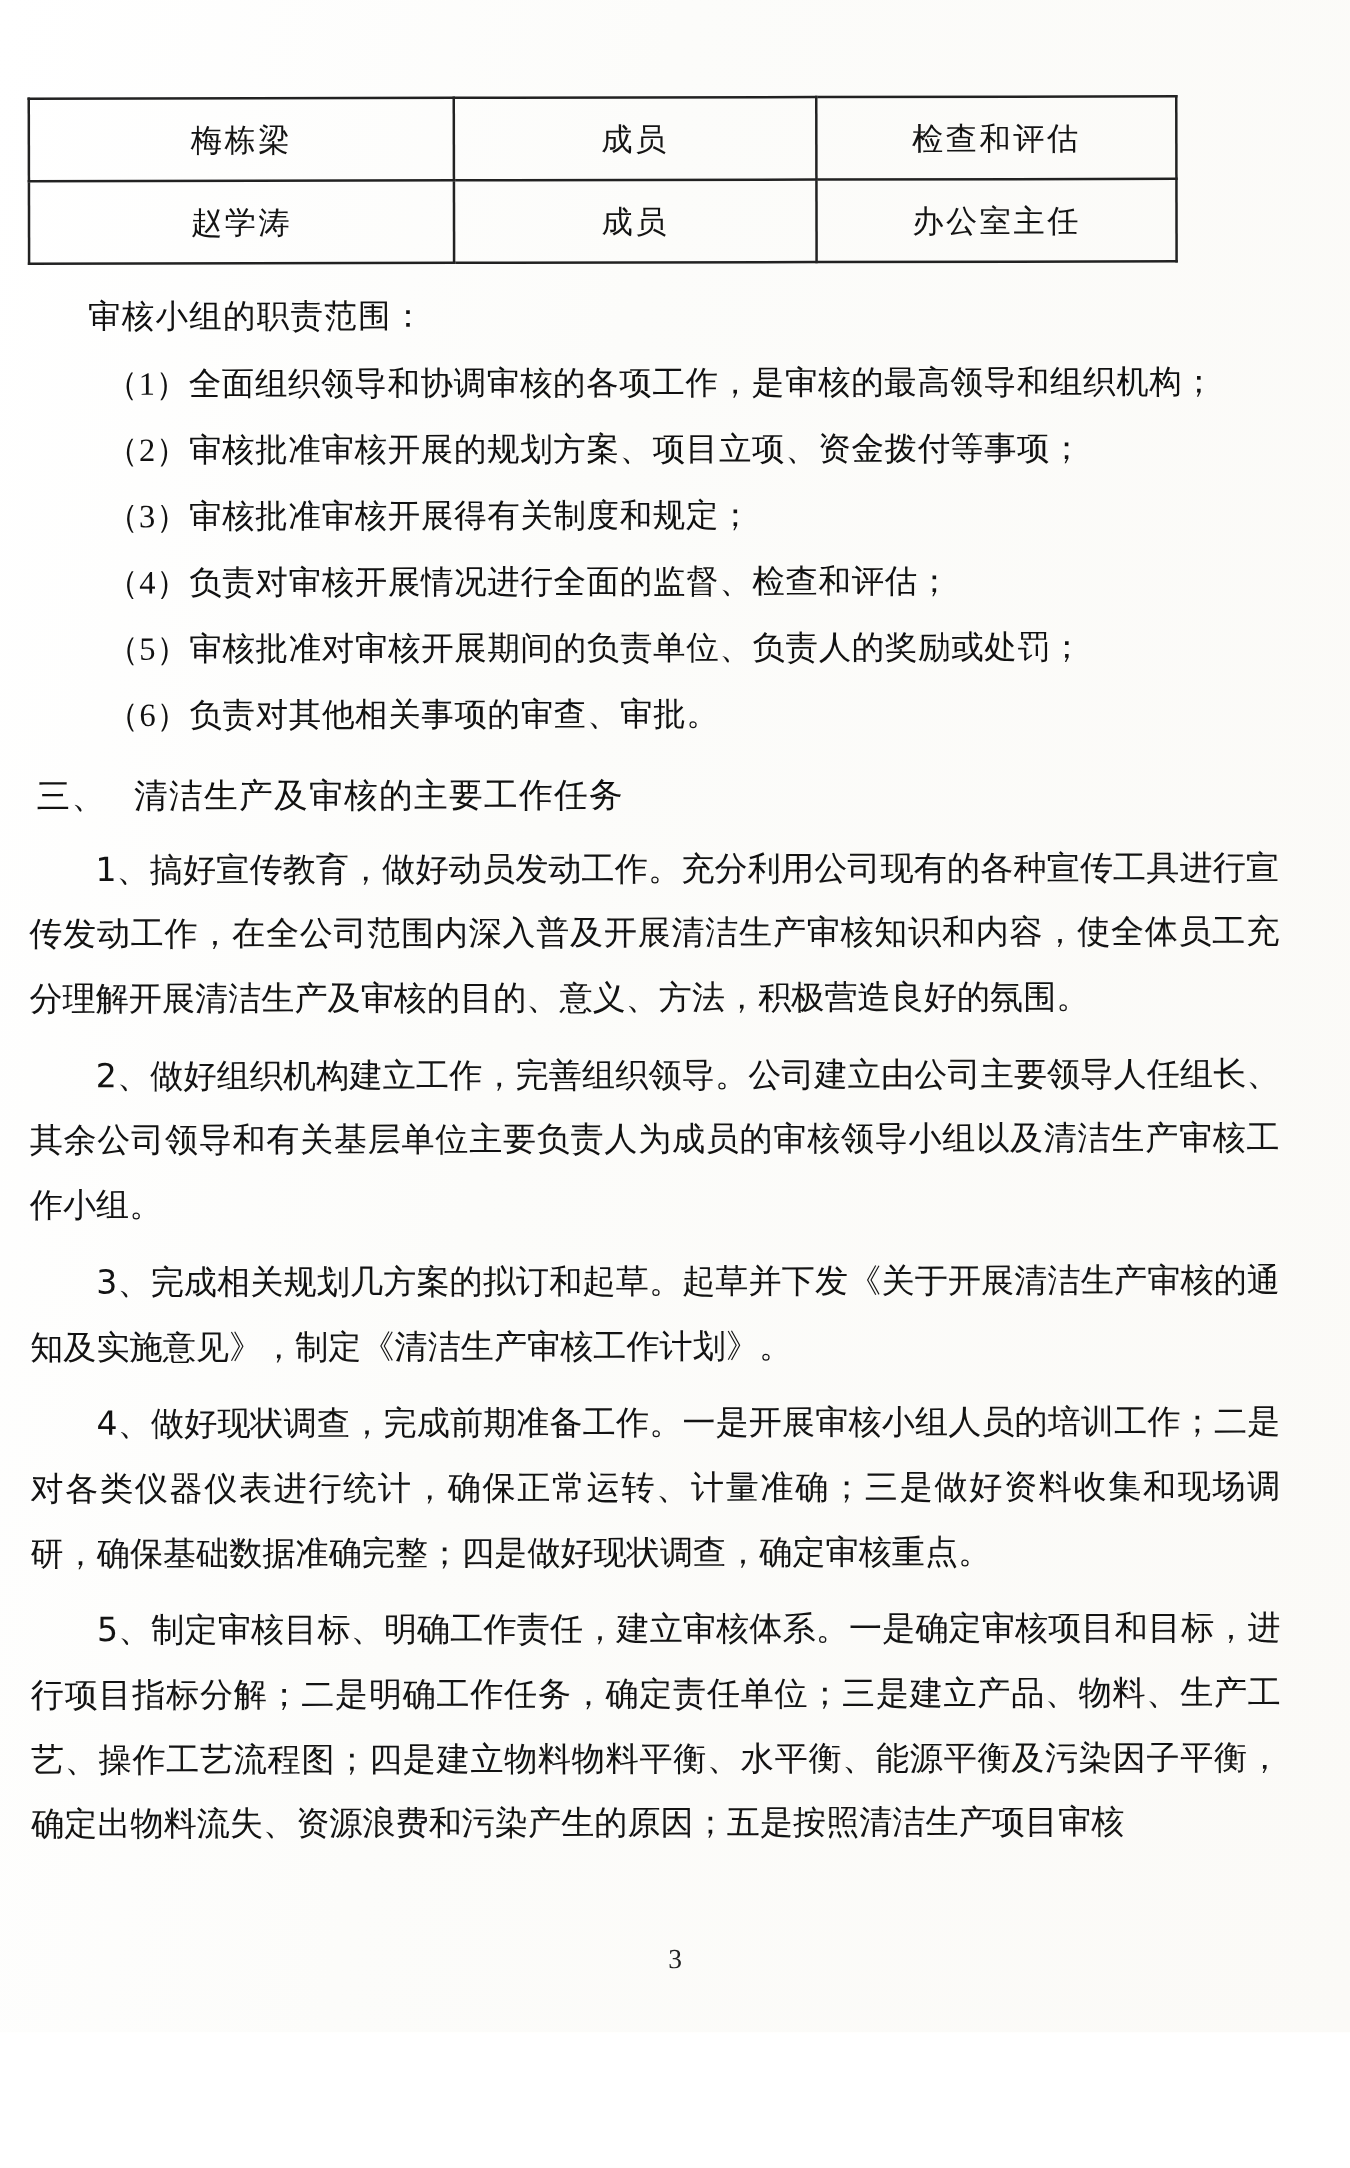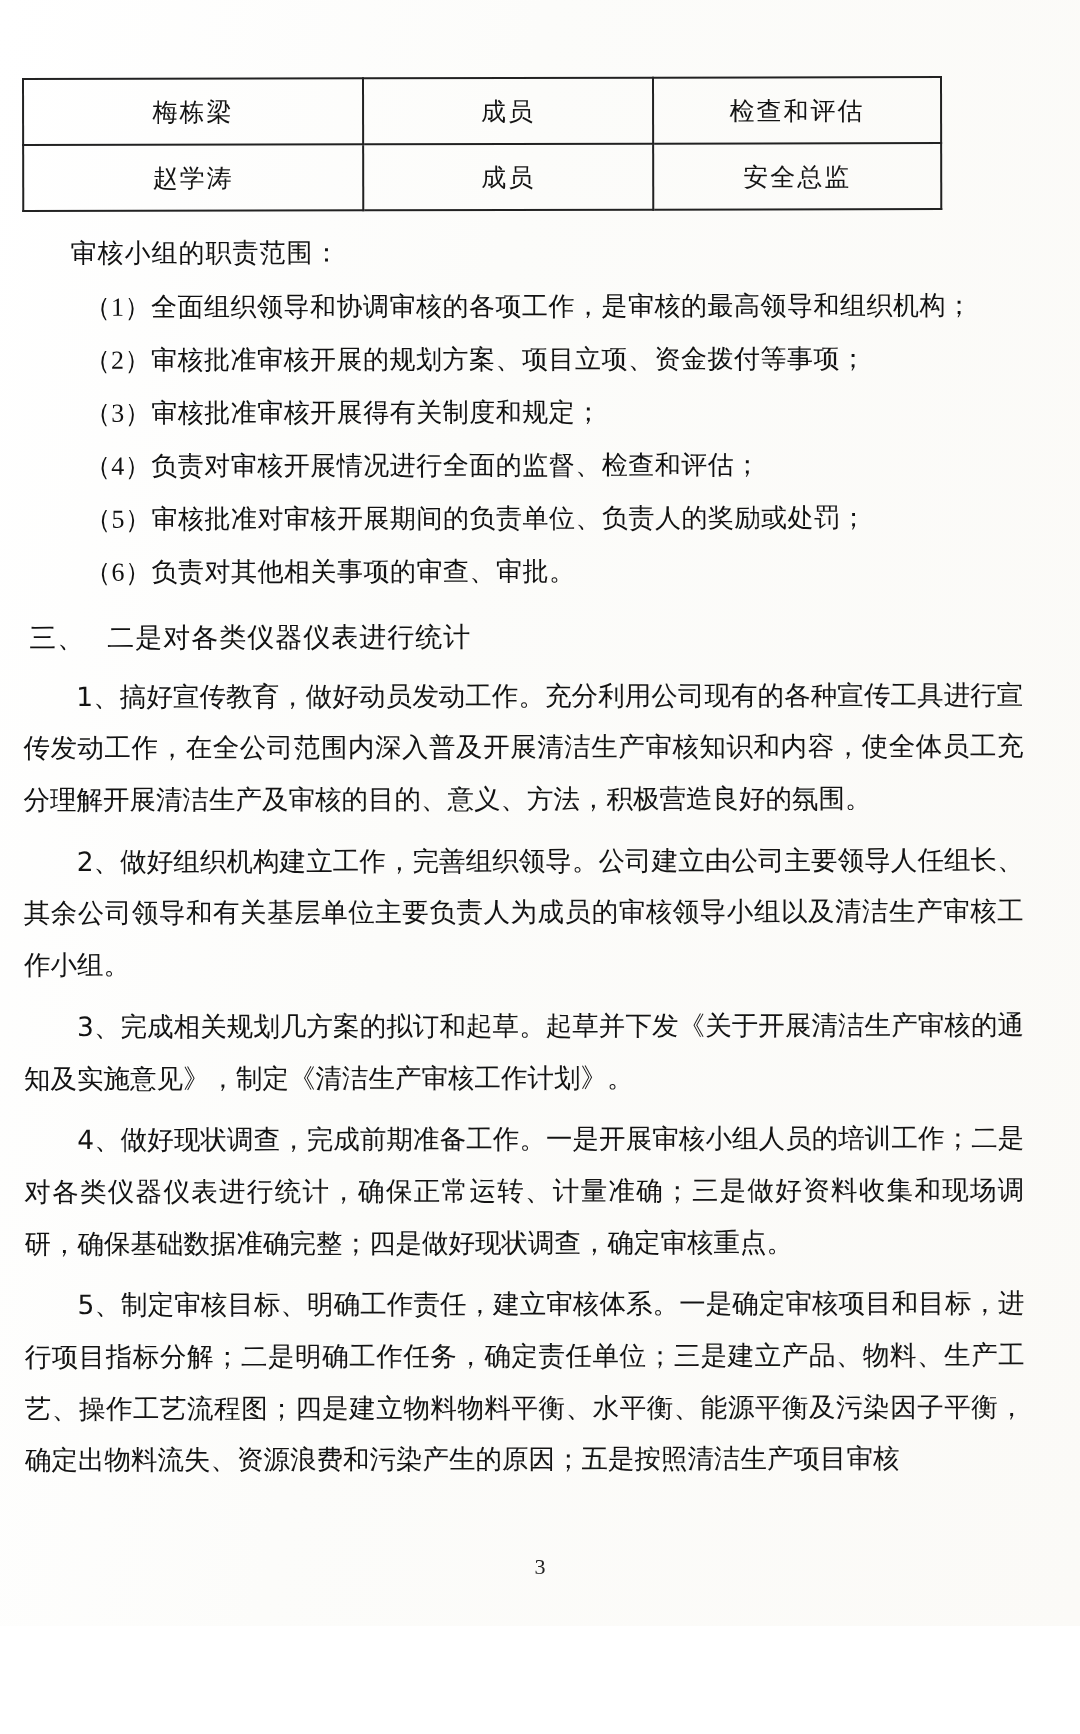--- a/index.html
+++ b/index.html
@@ -122,36 +122,36 @@
           </colgroup>
         <tbody>
           <tr>
             <td>梅栋梁</td>
             <td>成员</td>
             <td>检查和评估</td>
           </tr>
           <tr>
             <td>赵学涛</td>
             <td>成员</td>
-            <td>安全总监</td>
+            <td>办公室主任</td>
           </tr>
         </tbody>
       </table>
 
       <div class="lead">审核小组的职责范围：</div>
 
       <div class="item">（1）全面组织领导和协调审核的各项工作，是审核的最高领导和组织机构；</div>
       <div class="item">（2）审核批准审核开展的规划方案、项目立项、资金拨付等事项；</div>
       <div class="item">（3）审核批准审核开展得有关制度和规定；</div>
       <div class="item">（4）负责对审核开展情况进行全面的监督、检查和评估；</div>
       <div class="item">（5）审核批准对审核开展期间的负责单位、负责人的奖励或处罚；</div>
       <div class="item">（6）负责对其他相关事项的审查、审批。</div>
 
       <div class="section-heading">
-        <span class="num">三、</span><span>二是对各类仪器仪表进行统计</span>
+        <span class="num">三、</span><span>清洁生产及审核的主要工作任务</span>
       </div>
 
       <div class="para">1、搞好宣传教育，做好动员发动工作。充分利用公司现有的各种宣传工具进行宣传发动工作，在全公司范围内深入普及开展清洁生产审核知识和内容，使全体员工充分理解开展清洁生产及审核的目的、意义、方法，积极营造良好的氛围。</div>
       <div class="para">2、做好组织机构建立工作，完善组织领导。公司建立由公司主要领导人任组长、其余公司领导和有关基层单位主要负责人为成员的审核领导小组以及清洁生产审核工作小组。</div>
       <div class="para">3、完成相关规划几方案的拟订和起草。起草并下发《关于开展清洁生产审核的通知及实施意见》，制定《清洁生产审核工作计划》。</div>
       <div class="para">4、做好现状调查，完成前期准备工作。一是开展审核小组人员的培训工作；二是对各类仪器仪表进行统计，确保正常运转、计量准确；三是做好资料收集和现场调研，确保基础数据准确完整；四是做好现状调查，确定审核重点。</div>
       <div class="para">5、制定审核目标、明确工作责任，建立审核体系。一是确定审核项目和目标，进行项目指标分解；二是明确工作任务，确定责任单位；三是建立产品、物料、生产工艺、操作工艺流程图；四是建立物料物料平衡、水平衡、能源平衡及污染因子平衡，确定出物料流失、资源浪费和污染产生的原因；五是按照清洁生产项目审核</div>
 
     </div>
   </div>

